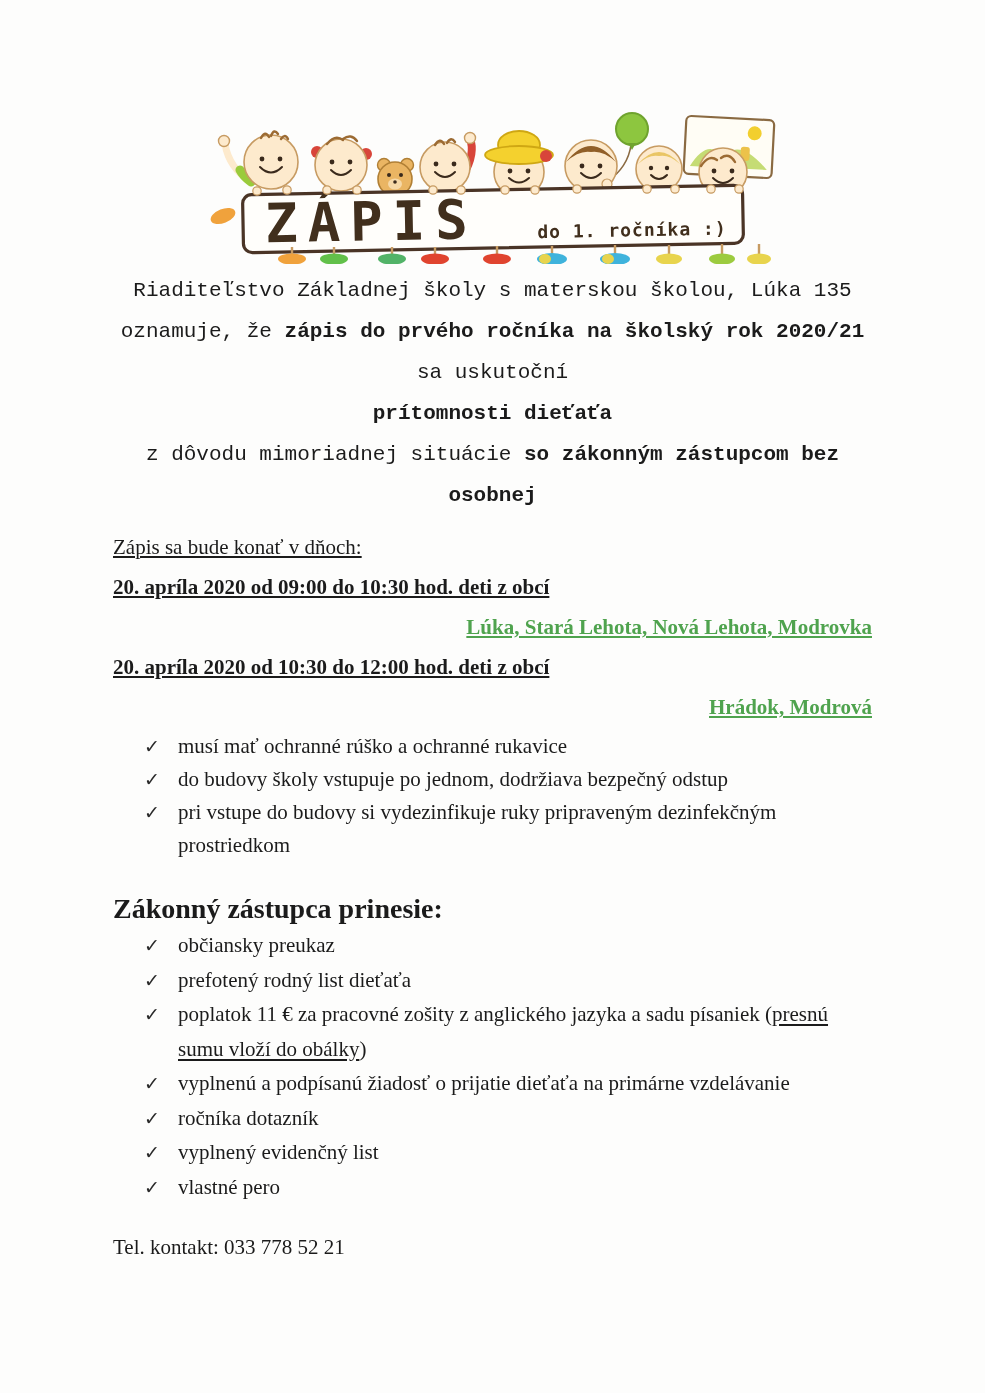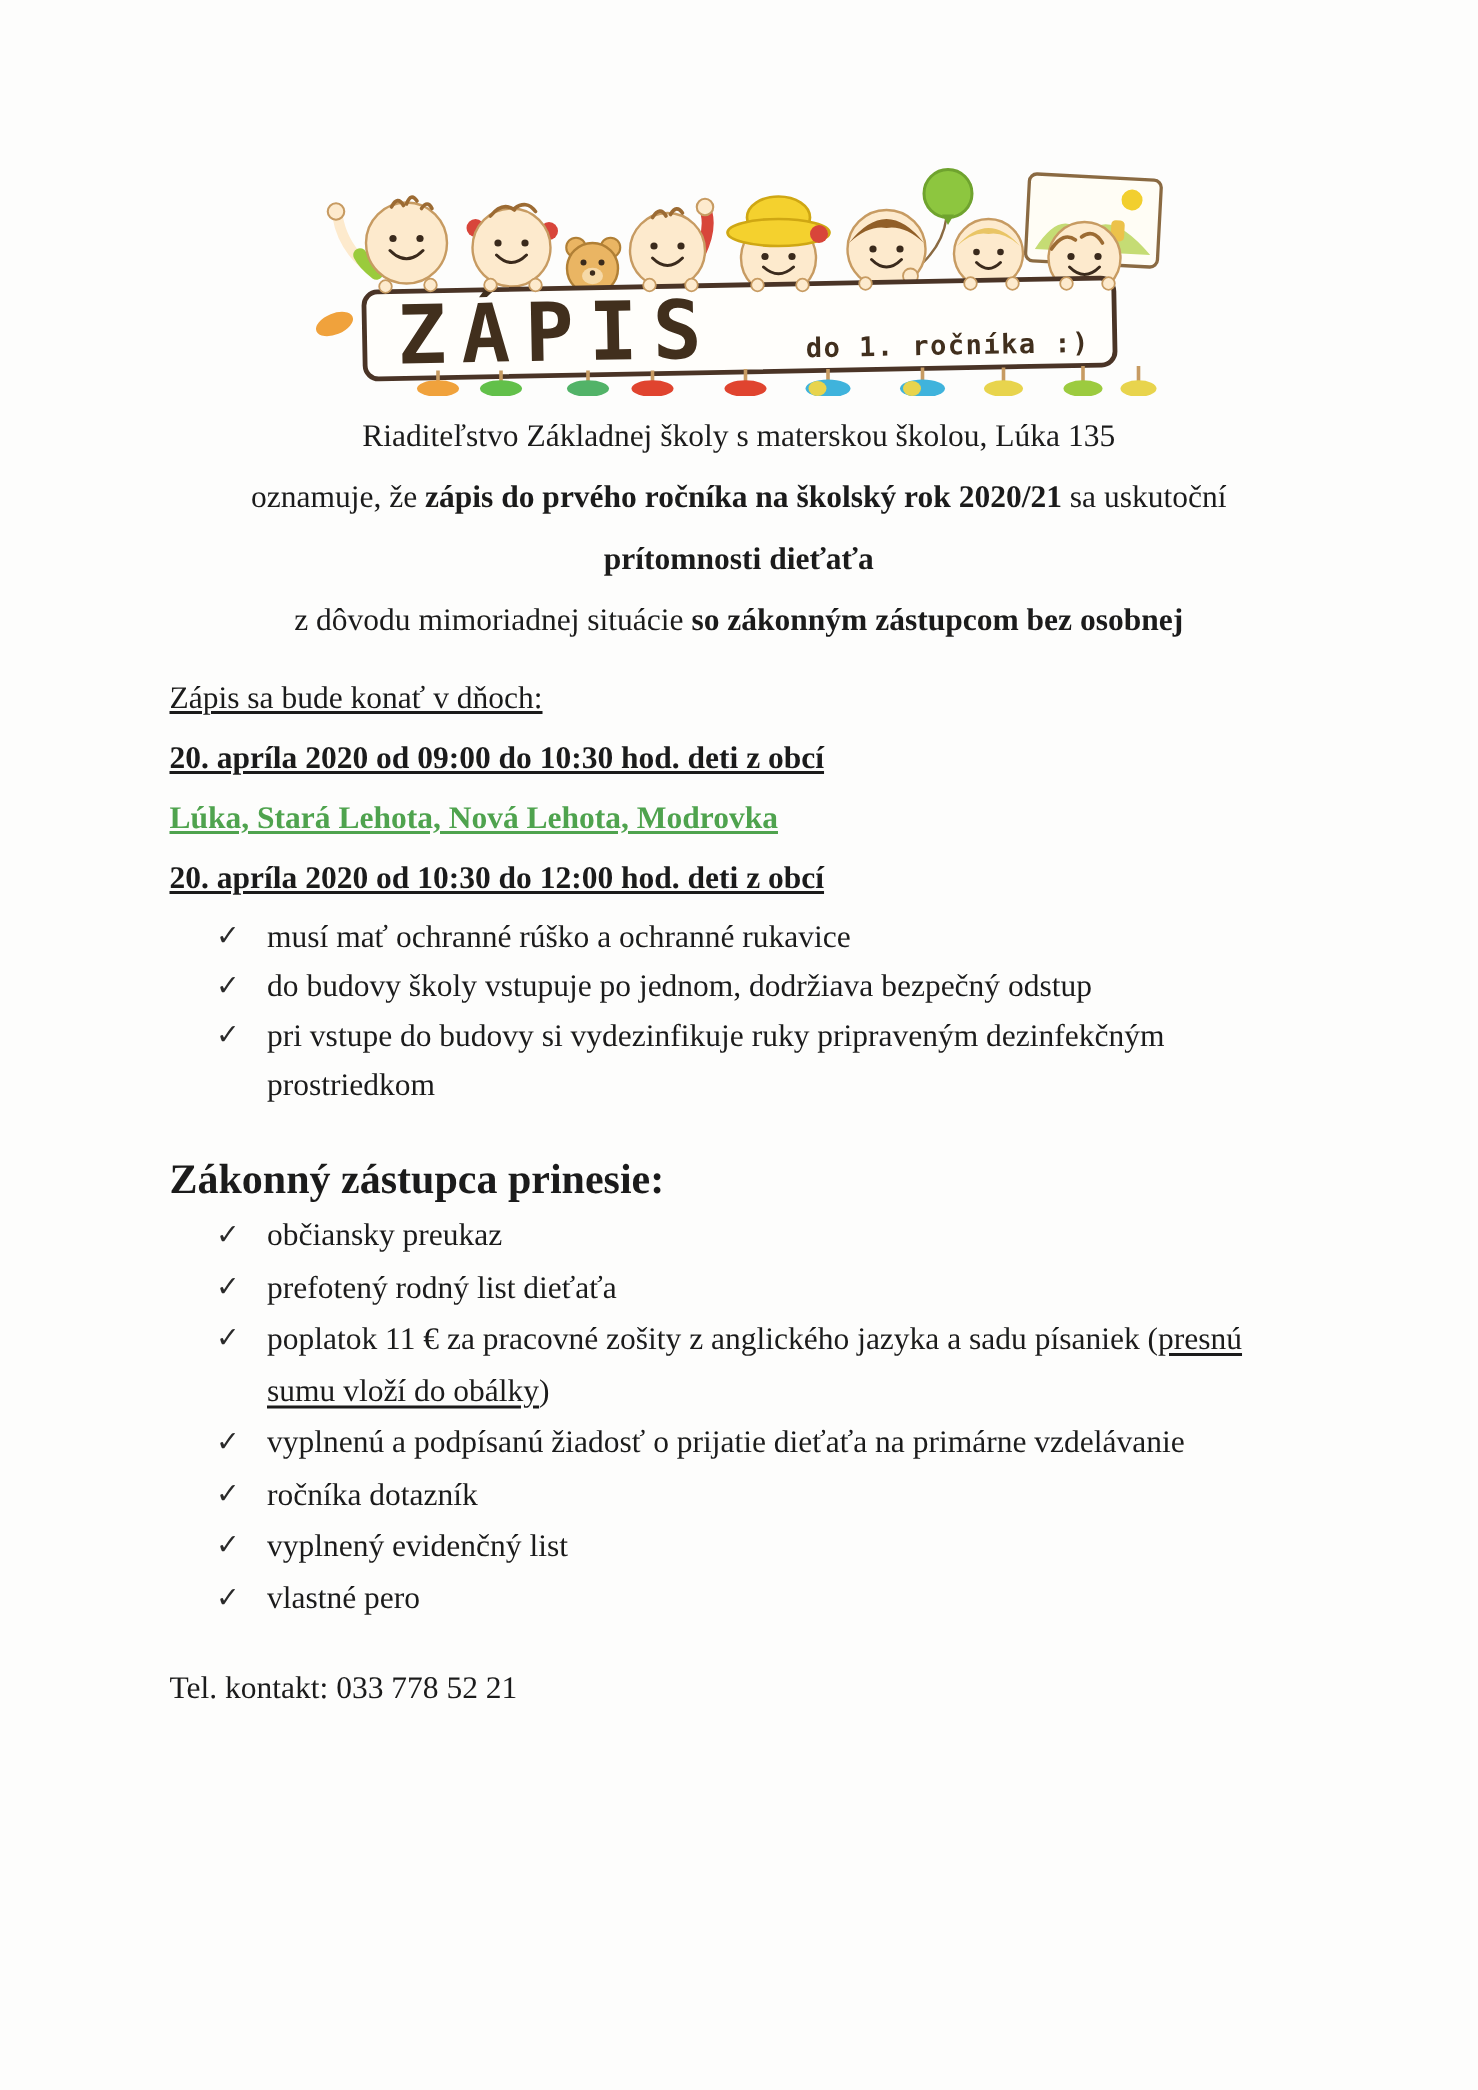--- a/index.html
+++ b/index.html
@@ -14,28 +14,28 @@
   }
   .hero {
     display:block;
     margin:112px auto 6px auto;
     width:572px; height:152px;
   }
   .content { padding:0 113px; }
 
   
   .intro { margin-top:6px; }
-  .intro p { margin:0; text-align:center; font-size:21px; line-height:41px; }
+  .intro p { margin:0; text-align:center; font-size:21px; line-height:41px;font-family:Liberation Mono, monospace; }
   b { font-weight:bold; }
 
   
   .schedule { margin-top:11px; }
   .schedule p { margin:0; font-size:21px; line-height:40px;text-decoration:underline; }
   .bold-line { font-weight:bold; }
-  .green-line { font-weight:bold; color:var(--village-green,#4fa34e); }
+  .green-line { font-weight:bold; color:var(--village-green,#4fa34e);text-align:right; }
 
   
   .para {
     margin:14px 0 0 0;
     font-size:21px; line-height:42px;
     text-align:justify;
   }
   .u { text-decoration:underline; text-underline-offset:3px; }
 
   
@@ -235,20 +235,21 @@
       <p><span>oznamuje, že </span><b>zápis do prvého ročníka na školský rok 2020/21</b><span> sa  uskutoční</span></p>
       <p><b>prítomnosti dieťaťa</b></p>
       <p><span>z dôvodu mimoriadnej situácie </span><b>so zákonným zástupcom bez osobnej</b></p>
     </div>
 
     <div class="schedule">
       <p>Zápis sa bude konať v dňoch:</p>
       <p class="bold-line">20. apríla 2020 od 09:00 do 10:30 hod. deti z obcí</p>
       <p class="green-line">Lúka, Stará Lehota, Nová Lehota, Modrovka</p>
       <p class="bold-line">20. apríla 2020 od 10:30 do 12:00 hod. deti z obcí</p>
+      <p class="green-line">Hrádok, Modrová</p>
     </div>
 
 
     <ul class="checklist">
       <li>
         <span class="check">✓</span>
         <span class="item-text">musí mať ochranné rúško a ochranné rukavice</span>
       </li>
       <li>
         <span class="check">✓</span>

